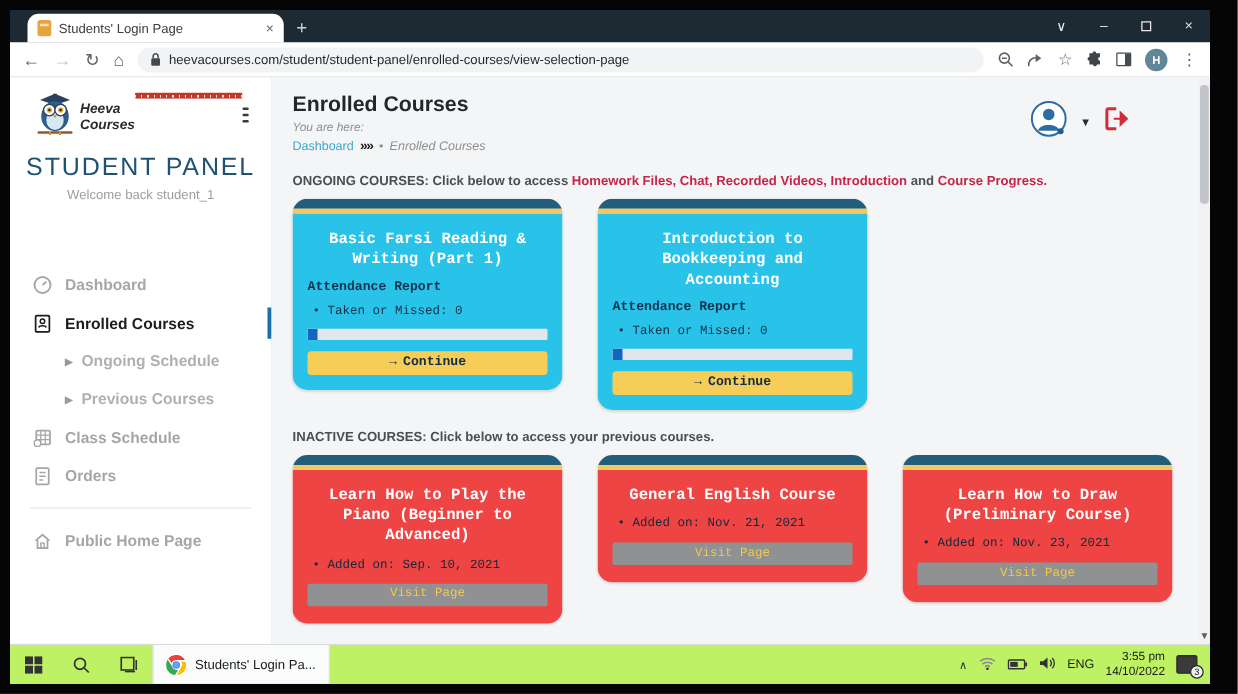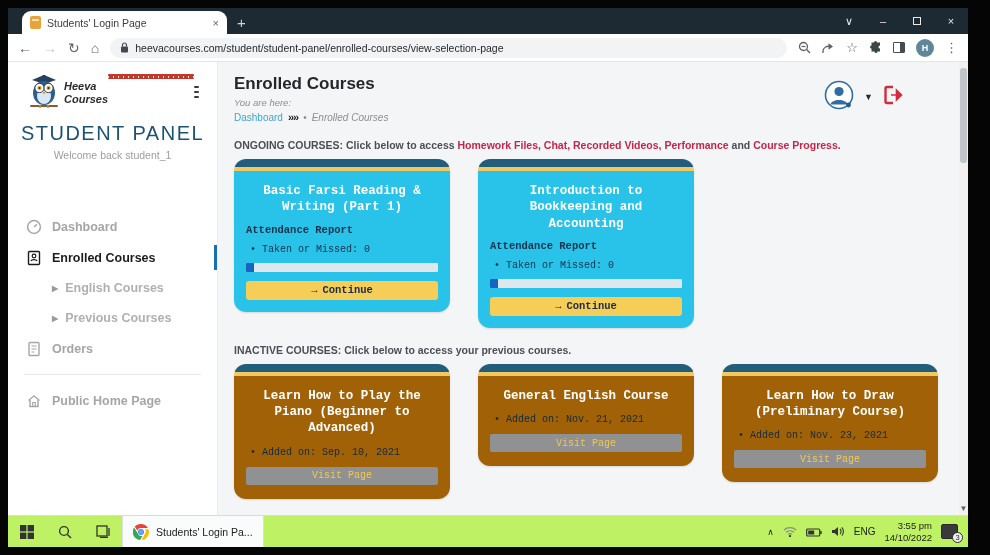--- a/index.html
+++ b/index.html
@@ -70,21 +70,21 @@
 
   .section-label { margin-top:16px; font-size:10.5px; font-weight:bold; color:#4b4f54; }
   .section-label .hl { color:#c3264a; }
 
   .cards-row { display:flex; gap:28px; margin-top:8px; align-items:flex-start;font-family:Liberation Mono, monospace; }
   .card { width:216px; border-radius:12px; overflow:hidden; box-shadow:0 1px 2px rgba(0,0,0,.12); }
   .card-top { height:8px; background:#235d7c; border-radius:12px 12px 0 0; }
   .card-stripe { height:4px; background:#f2c95e; }
   .card-body { padding:10px 12px 12px; }
   .card.ongoing .card-body { background:#29c2e8; }
-  .card.inactive .card-body { background:#a16207; }
+  .card.inactive .card-body { background:#ef4444; }
   .course-title { color:#fff; font-weight:bold; font-size:12.5px; text-align:center; line-height:1.3; padding:2px 2px 0; }
   .report-label { margin-top:8px; font-size:10.5px; font-weight:bold; color:#14334f; }
   .stat-line { margin-top:8px; font-size:10px; color:#14334f; display:flex; align-items:center; gap:6px; padding-left:4px; }
   .stat-line .b { font-size:10px; }
   .progress { margin-top:8px; height:9px; background:#dfe6ec; border-radius:1px; overflow:hidden; }
   .progress-fill { height:100%; background:#1565c0; }
   .btn-continue { margin-top:9px; height:19px; background:#f6cd57; border-radius:3px; display:flex; align-items:center; justify-content:center; gap:5px; color:#132c47; font-size:10.5px; font-weight:bold; }
   .added-line { margin-top:10px; font-size:10px; color:#122a3a; display:flex; align-items:center; gap:6px; padding-left:4px; }
   .btn-visit { margin:9px 0 2px; height:18px; background:#8f9193; border-radius:2px; display:flex; align-items:center; justify-content:center; color:#f2c94c; font-size:10px; }
   .stub-row { display:flex; gap:14px; margin-top:29px; }
@@ -221,25 +221,33 @@
           <div class="menu-item active">
             <svg width="16" height="16" viewBox="0 0 16 16">
                 <rect x="2.5" y="1.5" width="11" height="13" rx="1" fill="none" stroke="#1c1c1c" stroke-width="1.4"></rect>
                 <circle cx="8" cy="6" r="1.8" fill="none" stroke="#1c1c1c" stroke-width="1.2"></circle>
                 <path d="M5 11c.6-1.8 5.4-1.8 6 0" fill="none" stroke="#1c1c1c" stroke-width="1.2"></path>
               </svg>
             <span>Enrolled Courses</span>
           </div>
           <div class="menu-sub">
             <span class="sub-arrow">▶</span>
-            <span>English Courses</span>
+            <span>Ongoing Schedule</span>
           </div>
           <div class="menu-sub">
             <span class="sub-arrow">▶</span>
             <span>Previous Courses</span>
+          </div>
+          <div class="menu-item">
+            <svg width="16" height="16" viewBox="0 0 16 16">
+                <rect x="3" y="2.5" width="11" height="11" rx="1" fill="none" stroke="#a6a6a6" stroke-width="1.4"></rect>
+                <path d="M3 6h11M6.6 2.5v11M10.2 2.5v11M3 9.6h11" stroke="#a6a6a6" stroke-width="1"></path>
+                <circle cx="4" cy="12.5" r="2.6" fill="#fff" stroke="#a6a6a6" stroke-width="1.1"></circle>
+              </svg>
+            <span>Class Schedule</span>
           </div>
           <div class="menu-item">
             <svg width="16" height="16" viewBox="0 0 16 16">
                 <rect x="3" y="1.5" width="10" height="13" rx="1" fill="none" stroke="#a6a6a6" stroke-width="1.4"></rect>
                 <path d="M5.5 5h5M5.5 8h5M5.5 11h3" stroke="#a6a6a6" stroke-width="1.1"></path>
               </svg>
             <span>Orders</span>
           </div>
           <div class="menu-divider"></div>
           <div class="menu-item">
@@ -282,21 +290,21 @@
                 </svg>
             </span>
           </div>
         </div>
 
         <div class="section-label">
           <span>ONGOING COURSES: Click below to access</span>
           <span class="hl">Homework Files,</span>
           <span class="hl">Chat,</span>
           <span class="hl">Recorded Videos,</span>
-          <span class="hl">Performance</span>
+          <span class="hl">Introduction</span>
           <span>and</span>
           <span class="hl">Course Progress.</span>
         </div>
 
         <div class="cards-row">
           <div class="card ongoing">
             <div class="card-top"></div>
             <div class="card-stripe"></div>
             <div class="card-body">
               <div class="course-title">Basic Farsi Reading &amp; Writing (Part 1)</div>

